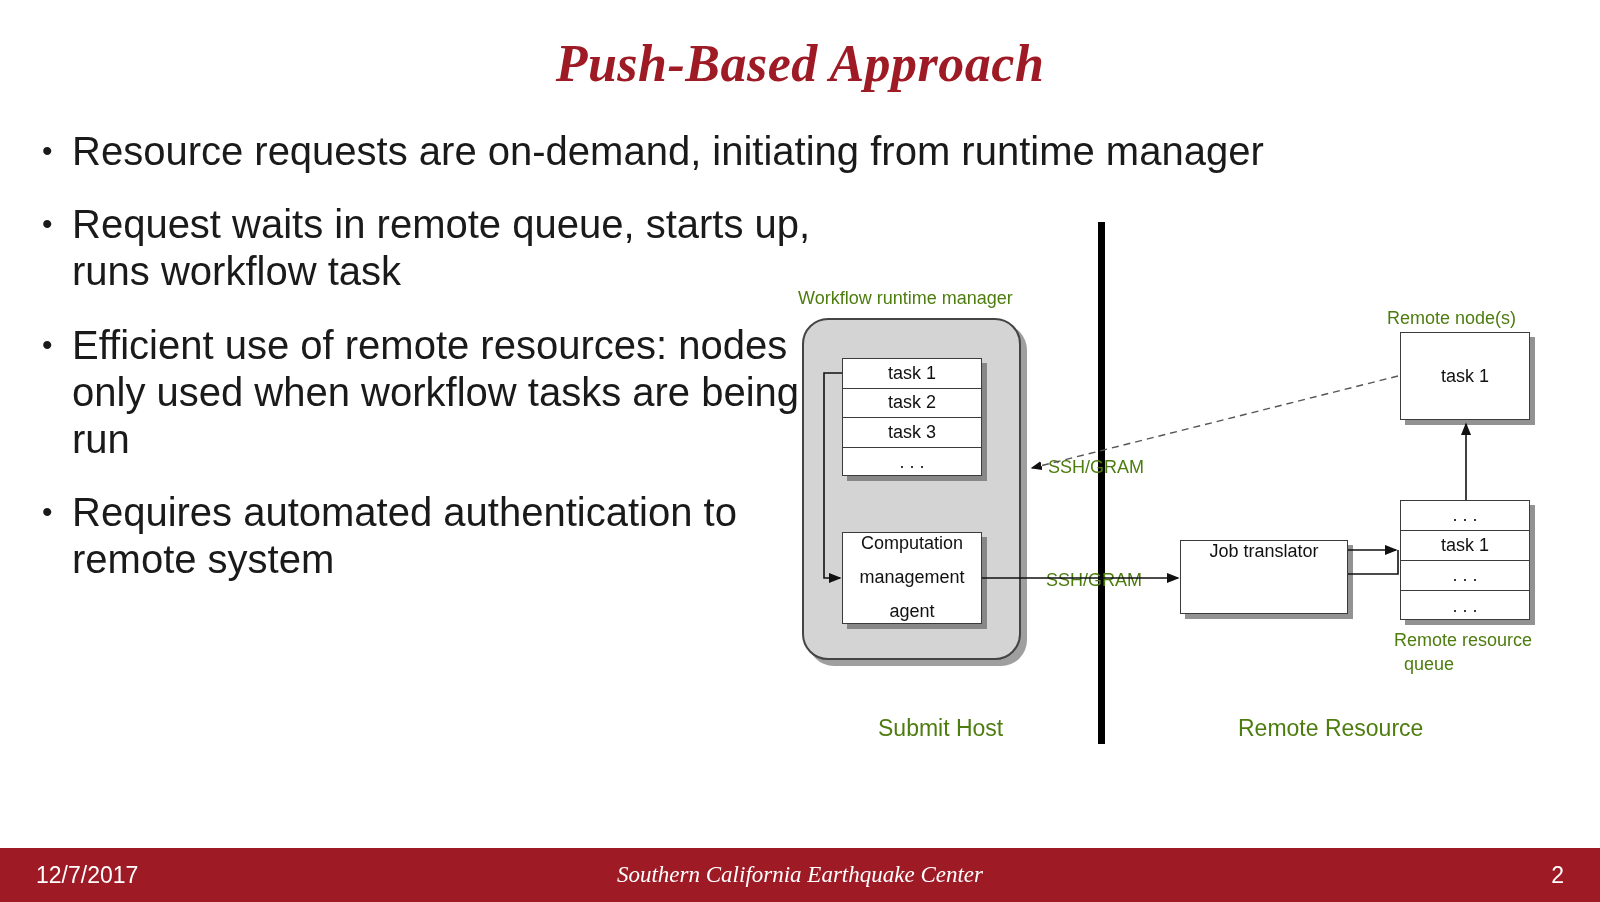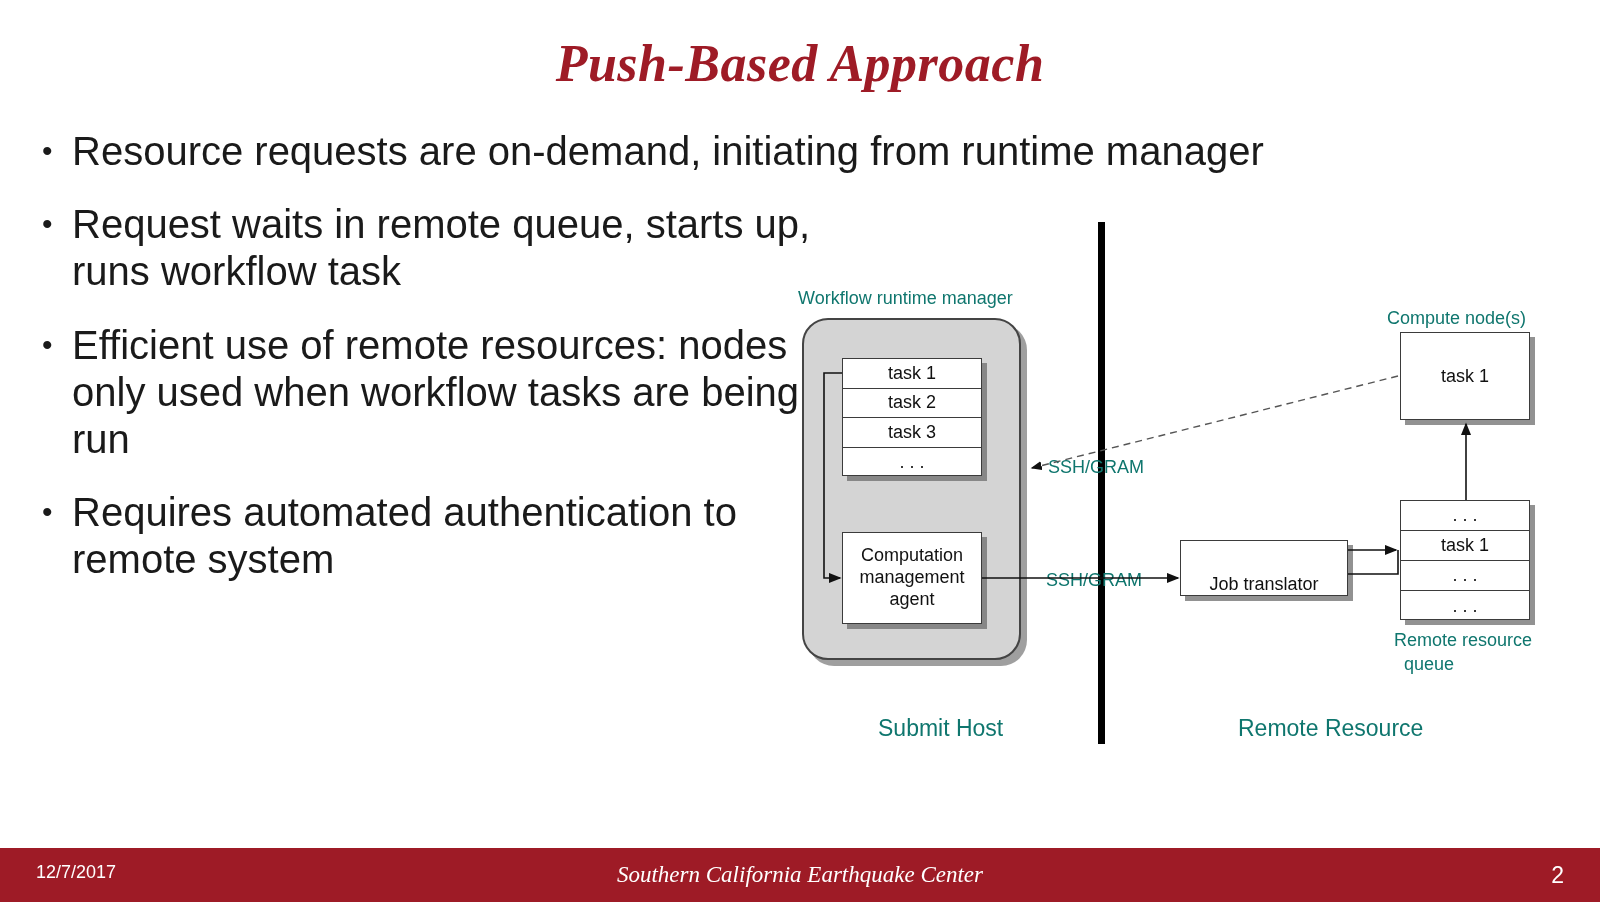--- a/index.html
+++ b/index.html
@@ -59,21 +59,21 @@
   .diagram {
     position: absolute;
     left: 780px;
     top: 210px;
     width: 800px;
     height: 570px;
   }
   .diagram .lbl {
     position: absolute;
     font-size: 18px;
-    color: #0f766e;
+    color: #4d7c0f;
     white-space: nowrap;
   }
   .diagram .lbl.big {
     font-size: 23px;
   }
   .divider {
     position: absolute;
     left: 318px;
     top: 12px;
     width: 7px;
@@ -127,28 +127,29 @@
     width: 140px;
     height: 92px;
     display: flex;
     flex-direction: column;
     align-items: center;
     justify-content: center;
     font-size: 18px;
     line-height: 1.22;
     color: #111;
     text-align: center;
+    gap: 12px;
   }
   .jobtrans {
     left: 400px;
     top: 330px;
     width: 168px;
-    height: 56px;
-    display: flex;
-    align-items: flex-end;
+    height: 74px;
+    display: flex;
+    align-items: flex-start;
     justify-content: center;
     font-size: 18px;
     color: #111;
   }
   .compute-node {
     left: 620px;
     top: 122px;
     width: 130px;
     height: 88px;
     display: flex;
@@ -194,21 +195,21 @@
     bottom: 0;
     width: 1600px;
     height: 54px;
     background: #9e1b26;
     color: #ffffff;
   }
   .footer .date {
     position: absolute;
     left: 36px;
     top: 14px;
-    font-size: 18px;
+    font-size: 23px;
     text-align: center;
   }
   .footer .center {
     position: absolute;
     left: 0;
     top: 14px;
     width: 1600px;
     text-align: center;
     font-family: "Liberation Serif", serif;
     font-weight: normal;
@@ -254,21 +255,21 @@
   </div>
 
   <div class="diagram">
 
     <div class="divider"></div>
 
     <div class="lbl" style="left:18px; top:78px;">Workflow runtime manager</div>
 
     <div class="lbl" style="left:78px; top:122px;">Task queue</div>
 
-    <div class="lbl" style="left:607px; top:98px;">Compute node(s)</div>
+    <div class="lbl" style="left:607px; top:98px;">Remote node(s)</div>
 
     <div class="lbl" style="left:268px; top:247px;">SSH/GRAM</div>
 
     <div class="lbl" style="left:266px; top:360px;">SSH/GRAM</div>
 
     <div class="lbl" style="left:614px; top:420px;">Remote resource</div>
     <div class="lbl" style="left:624px; top:444px;">queue</div>
 
     <div class="lbl big" style="left:62px; top:505px;margin-left:36px;">Submit Host</div>
 

